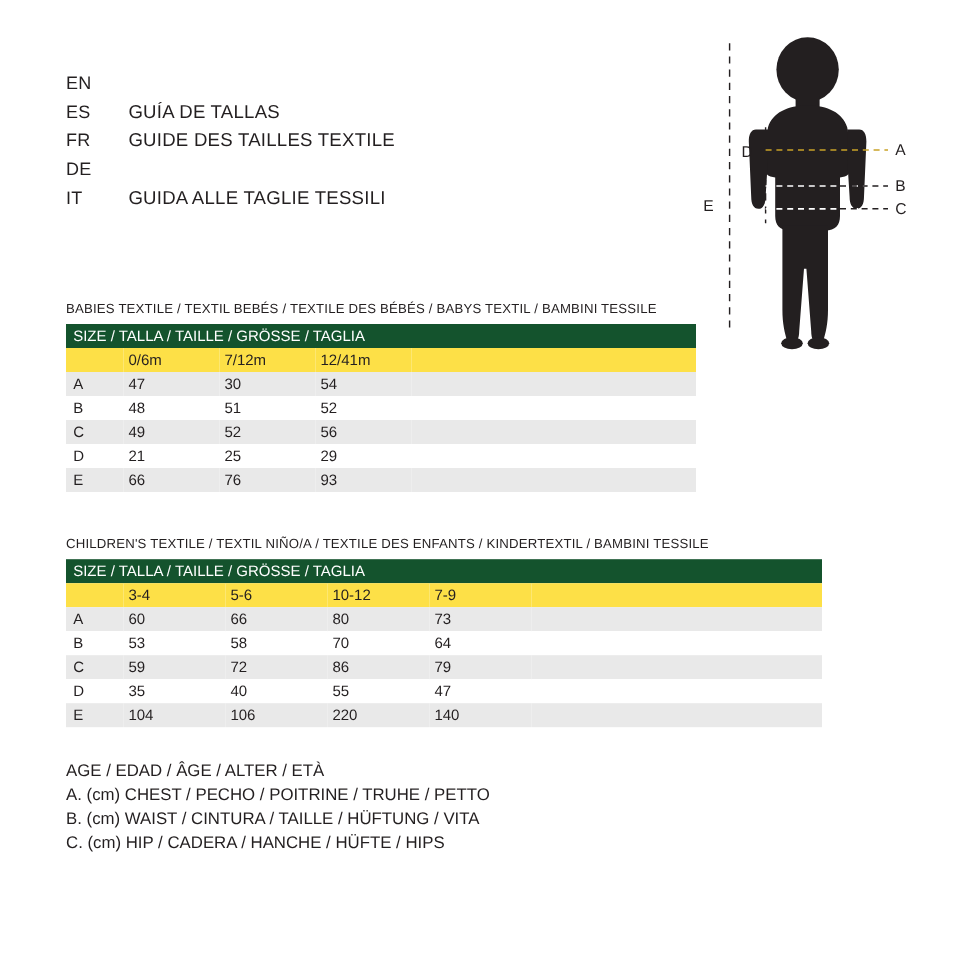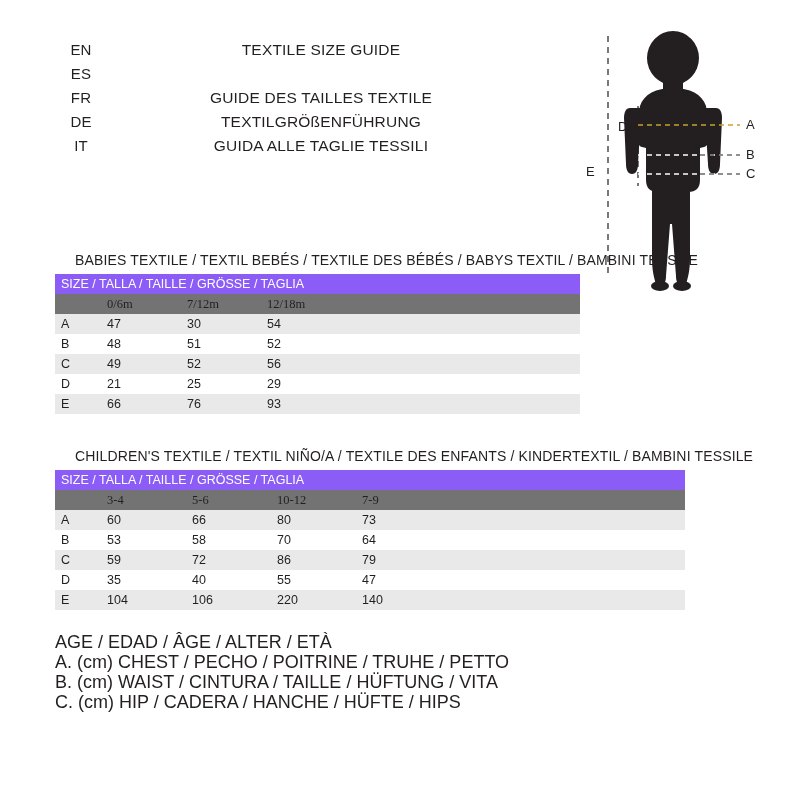--- a/index.html
+++ b/index.html
@@ -18,23 +18,22 @@
     position: relative;
     width: 800px;
     height: 800px;
     box-sizing: border-box;
   }
 
   
   .titles {
     position: absolute;
     left: 55px;
-    top: 41px;
+    top: 61px;
     width: 480px;
-    text-align: center;
   }
   .title-row {
     display: flex;
     align-items: baseline;
     height: 24px;
     font-size: 15.5px;
     letter-spacing: 0.2px;
   }
   .title-lang {
     width: 52px;
@@ -57,45 +56,43 @@
   .figure svg {
     display: block;
   }
 
   
   .section {
     position: absolute;
     left: 55px;
   }
   .section-title {
-    font-size: 14px;
+    font-size: 11px;
     letter-spacing: 0.15px;
     margin-bottom: 6px;
     white-space: nowrap;
-    margin-left: 20px;
   }
   table.size-table {
     border-collapse: collapse;
     font-size: 12.5px;
   }
   table.size-table td {
     padding: 0;
     height: 20px;
     line-height: 20px;
     vertical-align: middle;
     white-space: nowrap;
   }
   tr.head-row td {
-    background: #8b5cf6;
+    background: #14532d;
     color: #ffffff;
     font-size: 12.5px;
   }
   tr.sub-row td {
-    background: #737373;
-    font-family: Liberation Serif, serif;
+    background: #fde047;
   }
   tr.alt td {
     background: #e9e9e9;
   }
   tr.plain td {
     background: #ffffff;
   }
   .c-label {
     padding-left: 6px !important;
   }
@@ -111,45 +108,44 @@
   
   .tbl-children { width: 630px; }
   .tbl-children .col-label { width: 48px; }
   .tbl-children .col-v { width: 85px; }
 
   
   .legend {
     position: absolute;
     left: 55px;
     top: 632px;
-    font-size: 18px;
+    font-size: 14px;
     line-height: 20px;
   }
   .legend div { white-space: nowrap; }
 </style>
 </head>
 <body>
 
 <div class="page">
 
   <div class="titles">
     <div class="title-row">
       <span class="title-lang">EN</span>
-      <span class="title-text">TEXTILE SIZE GUIDE</span>
     </div>
     <div class="title-row">
       <span class="title-lang">ES</span>
+      <span class="title-text">GUÍA DE TALLAS</span>
     </div>
     <div class="title-row">
       <span class="title-lang">FR</span>
       <span class="title-text">GUIDE DES TAILLES TEXTILE</span>
     </div>
     <div class="title-row">
       <span class="title-lang">DE</span>
-      <span class="title-text">TEXTILGRÖßENFÜHRUNG</span>
     </div>
     <div class="title-row">
       <span class="title-lang">IT</span>
       <span class="title-text">GUIDA ALLE TAGLIE TESSILI</span>
     </div>
   </div>
 
   <div class="figure">
     <svg width="220" height="280" viewBox="0 0 220 280" xmlns="http://www.w3.org/2000/svg">
 
@@ -217,21 +213,21 @@
           <col>
       </colgroup>
       <tbody>
         <tr class="head-row">
           <td class="c-label" colspan="5">SIZE / TALLA / TAILLE / GRÖSSE / TAGLIA</td>
         </tr>
         <tr class="sub-row">
           <td class="c-label"></td>
           <td class="c-val">0/6m</td>
           <td class="c-val">7/12m</td>
-          <td class="c-val">12/18m</td>
+          <td class="c-val">12/41m</td>
           <td></td>
         </tr>
         <tr class="alt">
           <td class="c-label">A</td>
           <td class="c-val">47</td>
           <td class="c-val">30</td>
           <td class="c-val">54</td>
           <td></td>
         </tr>
         <tr class="plain">

